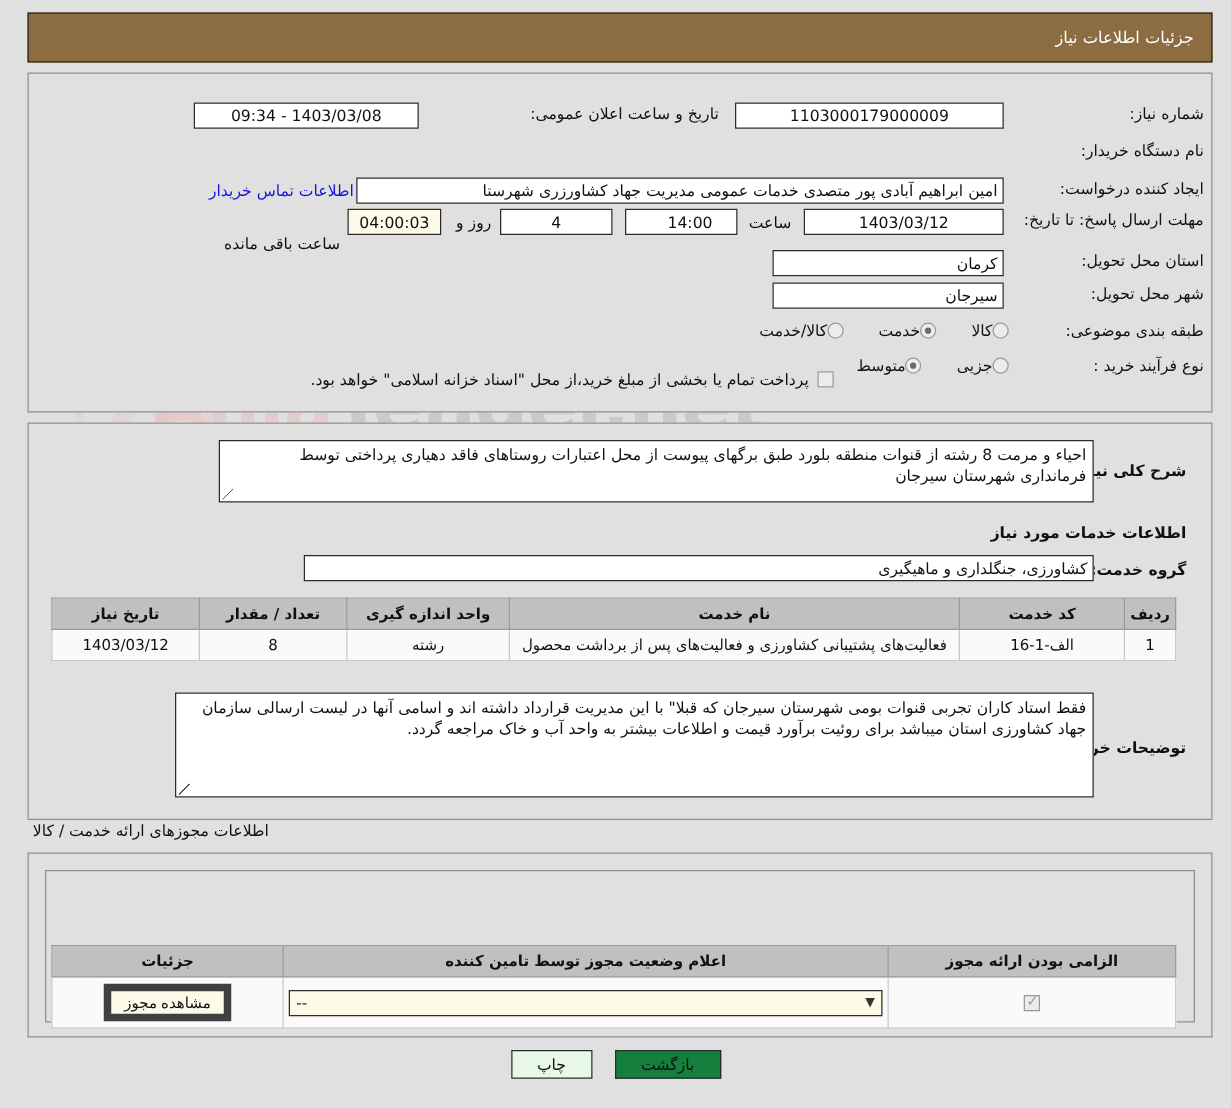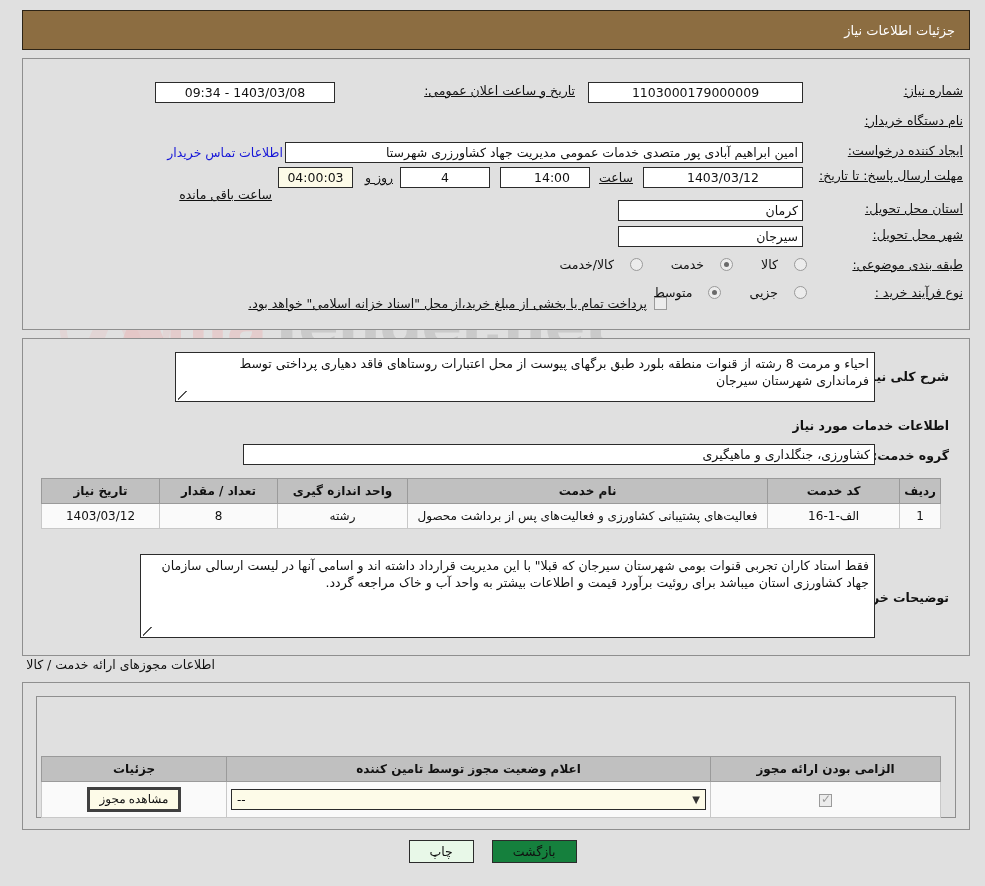--- a/index.html
+++ b/index.html
@@ -78,21 +78,20 @@
     display: flex;
     align-items: center;
     z-index: 3;
     white-space: nowrap;
   }
   .lbl {
     font-size: 12.5px;
     color: #111;
     text-align: right;
     white-space: nowrap;
-    text-decoration: underline;
   }
 
   .inp {
     border: 1px solid #2b2b2b;
     background: #ffffff;
     height: 21px;
     font-size: 12.5px;
     color: #111;
     padding: 0 4px;
     line-height: 19px;
@@ -139,21 +138,21 @@
     position: relative;
     cursor: pointer;
   }
   .cbx.on::after {
     content: "\2713";
     position: absolute;
     left: 1px; top: -3px;
     font-size: 12px;
     color: #9a9a9a;
   }
-  .radio-group { display: flex; align-items: center; gap: 16px; }
+  .radio-group { display: flex; align-items: center; gap: 0; }
   .radio-group .rg-lbl { font-size: 12.5px; color: #111; }
 
   
   .tarea {
     position: absolute;
     border: 1px solid #2b2b2b;
     background: #ffffff;
     font-size: 12.5px;
     color: #111;
     padding: 2px 5px 0 5px;
@@ -233,27 +232,27 @@
     color: #111;
     display: flex;
     align-items: center;
     justify-content: space-between;
     padding: 0 5px;
     cursor: pointer;
   }
   .select-box .chev { font-size: 10px; color: #333; }
 
   .btn-small {
-    border: 3px solid #404040;
+    border: 6px solid #404040;
     background: #fdfbe8;
     font-size: 12px;
     color: #111;
     padding: 2px 10px;
     cursor: pointer;
-    font-family: Liberation Serif, serif;
+    font-family: Liberation Sans, sans-serif;
   }
 
   
   .footer {
     position: absolute;
     left: 0; top: 840px;
     width: 985px;
     display: flex;
     justify-content: center;
     gap: 18px;

